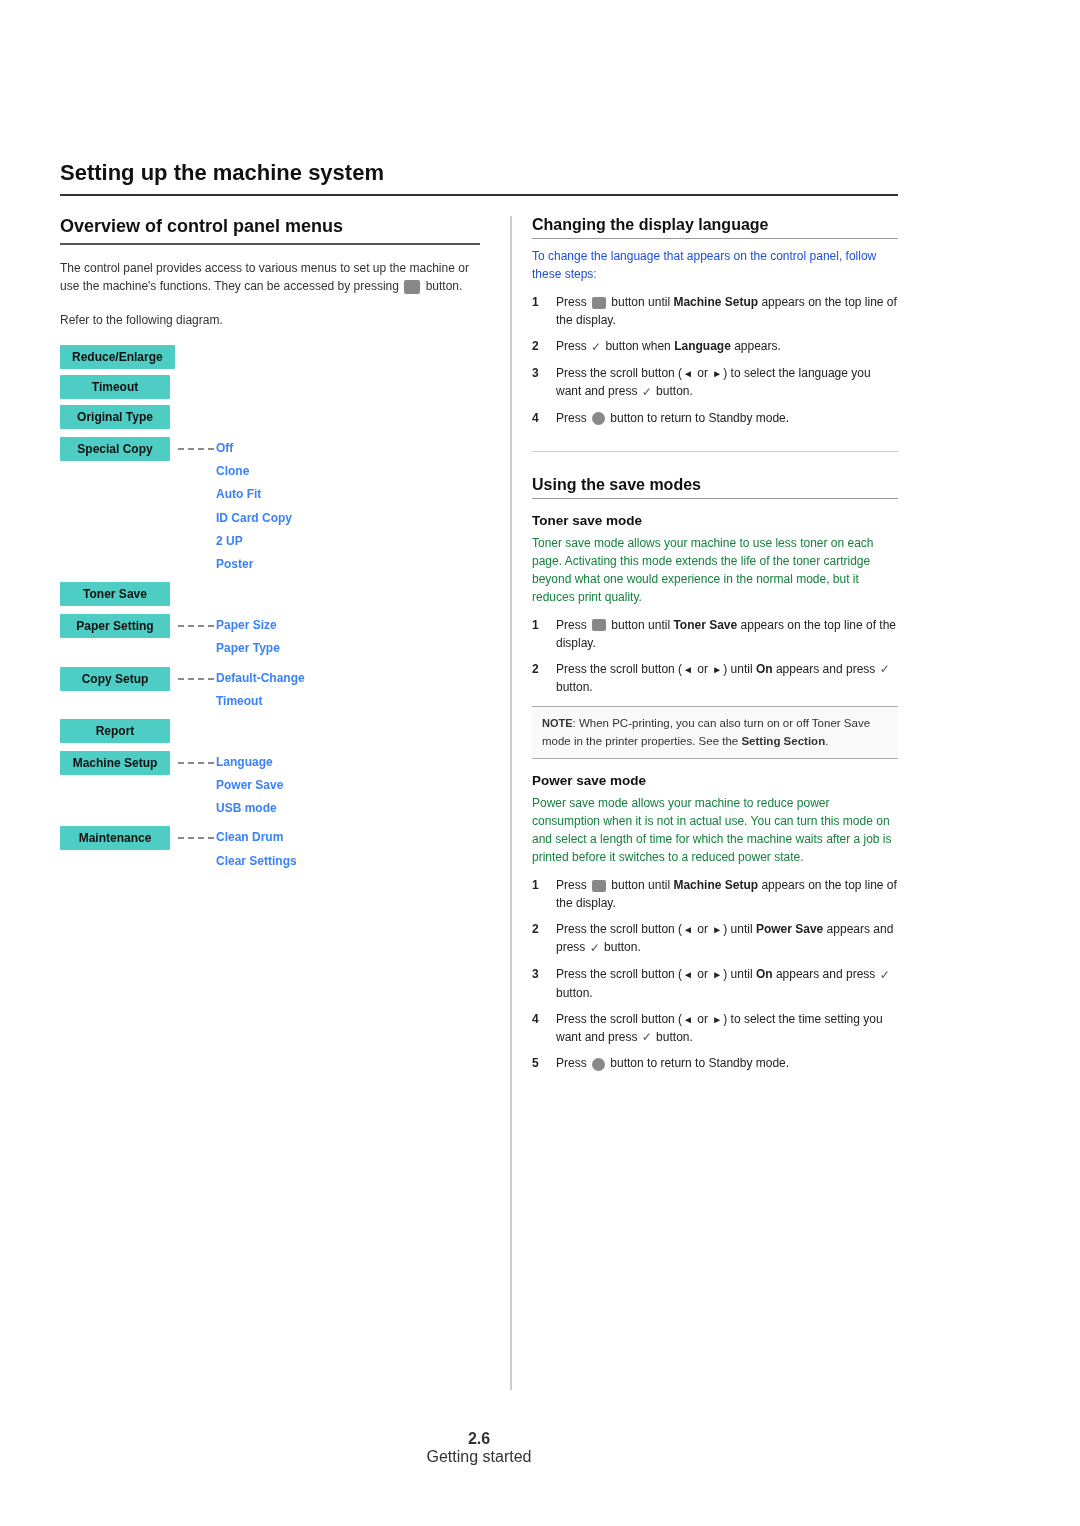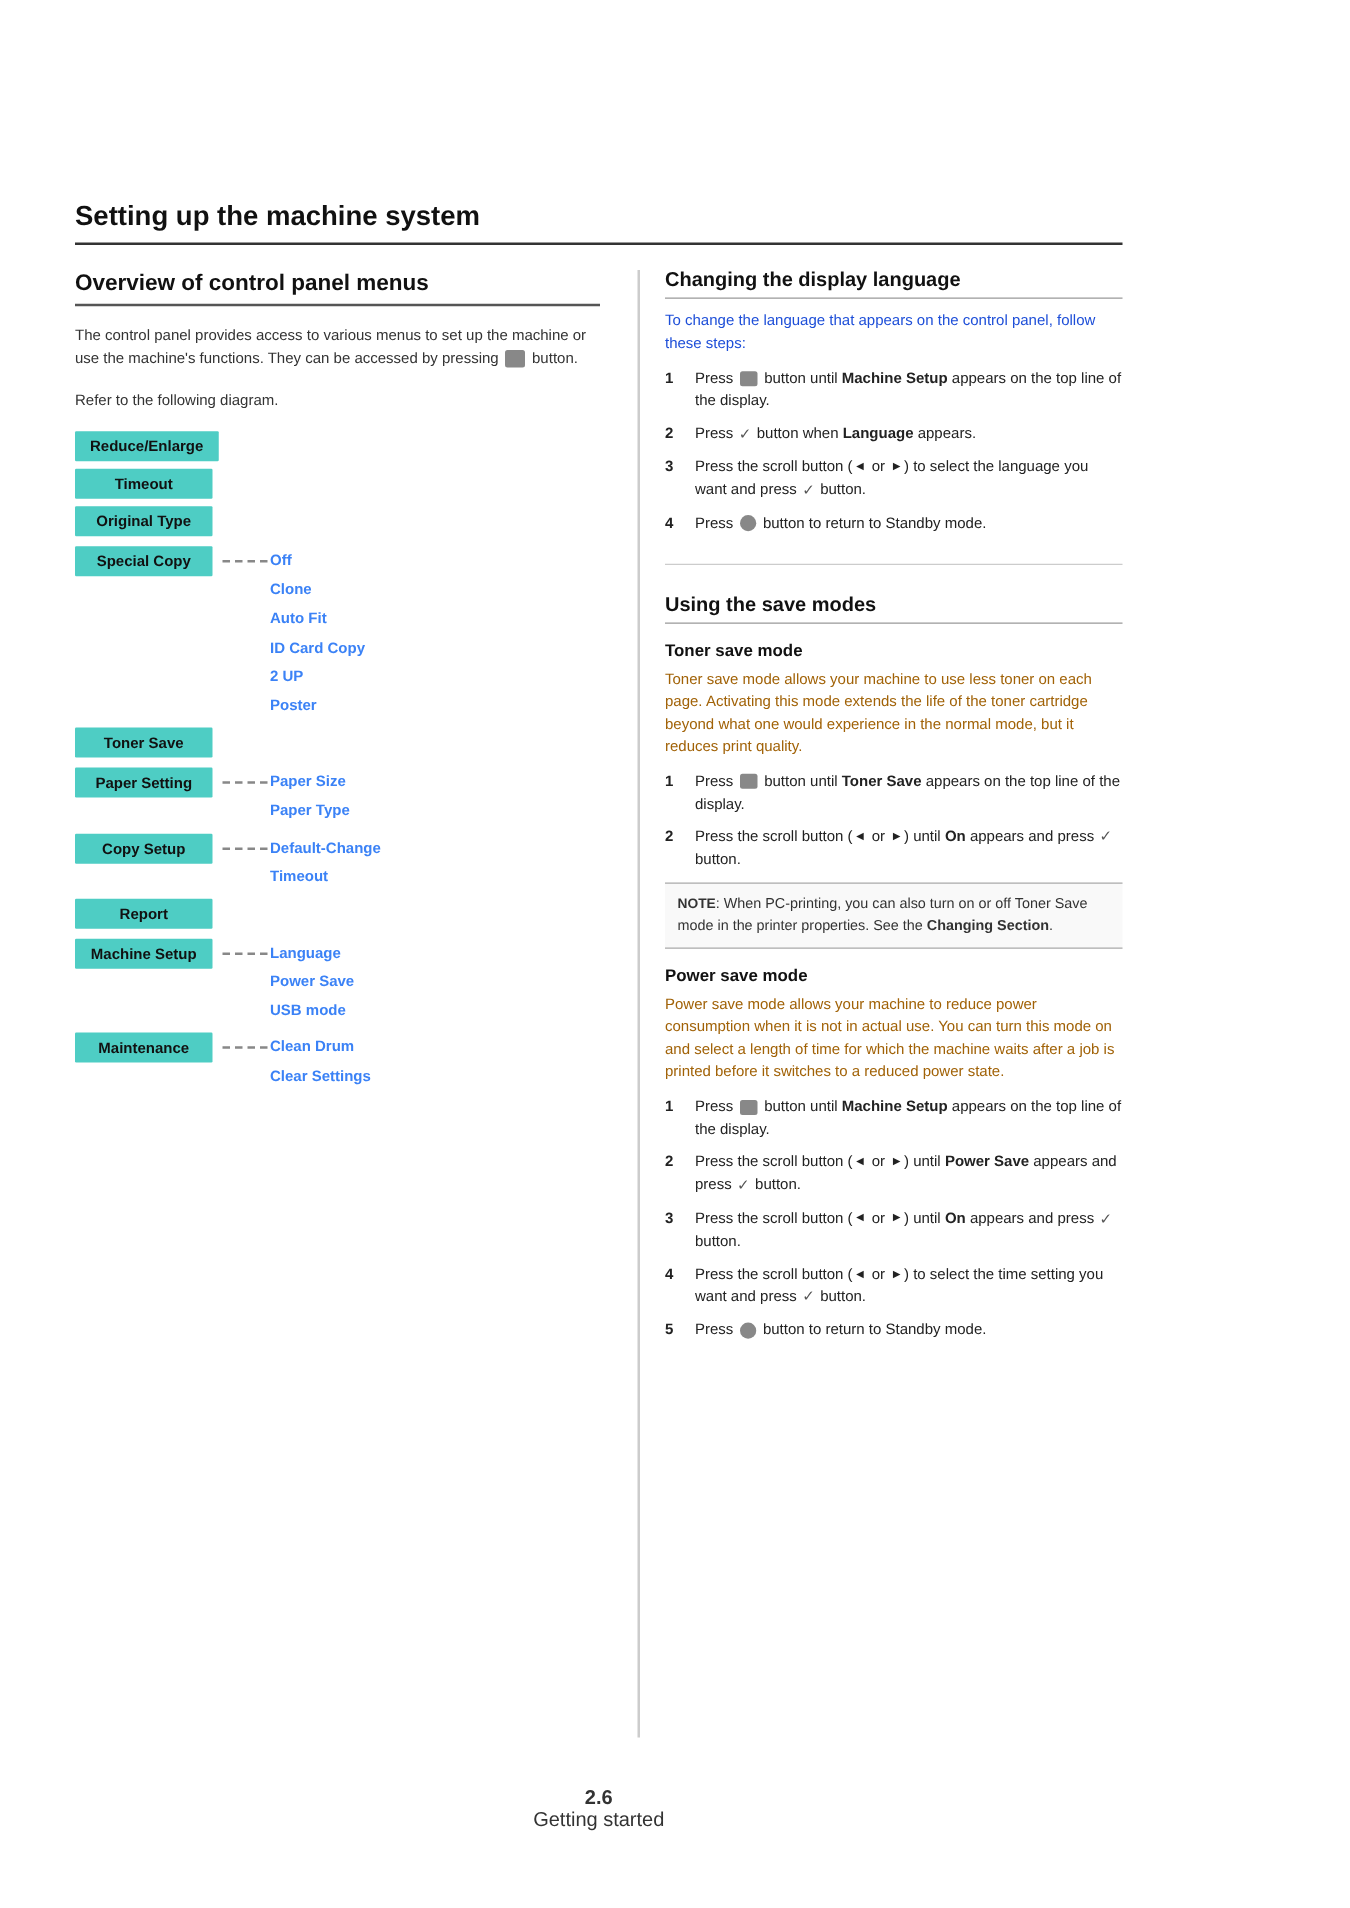--- a/index.html
+++ b/index.html
@@ -201,21 +201,21 @@
     .subsection-title {
       font-size: 13.5px;
       font-weight: bold;
       color: #111;
       margin-top: 14px;
       margin-bottom: 6px;
     }
 
     .subsection-intro {
       font-size: 12px;
-      color: #a16207;
+      color: #15803d;
       line-height: 1.5;
       margin-bottom: 10px;
     }
 
     
     .ico {
       display: inline-block;
       background: #888;
       border-radius: 2px;
       width: 14px;
@@ -398,21 +398,21 @@
             <li>
               <span class="num">1</span>
               <span>Press <span class="ico"></span> button until <strong>Toner Save</strong> appears on the top line of the display.</span>
             </li>
             <li>
               <span class="num">2</span>
               <span>Press the scroll button (<span class="ico-arrow">◄</span> or <span class="ico-arrow">►</span>) until <strong>On</strong> appears and press <span class="ico-check">✓</span> button.</span>
             </li>
           </ol>
           <div class="note-box">
-            <span class="note-label">Note</span>: When PC-printing, you can also turn on or off Toner Save mode in the printer properties. See the <strong>Changing Section</strong>.
+            <span class="note-label">Note</span>: When PC-printing, you can also turn on or off Toner Save mode in the printer properties. See the <strong>Setting Section</strong>.
           </div>
         </div>
 
         <div class="subsection">
           <div class="subsection-title">Power save mode</div>
           <p class="subsection-intro">Power save mode allows your machine to reduce power consumption when it is not in actual use. You can turn this mode on and select a length of time for which the machine waits after a job is printed before it switches to a reduced power state.</p>
           <ol class="numbered-list">
             <li>
               <span class="num">1</span>
               <span>Press <span class="ico"></span> button until <strong>Machine Setup</strong> appears on the top line of the display.</span>

